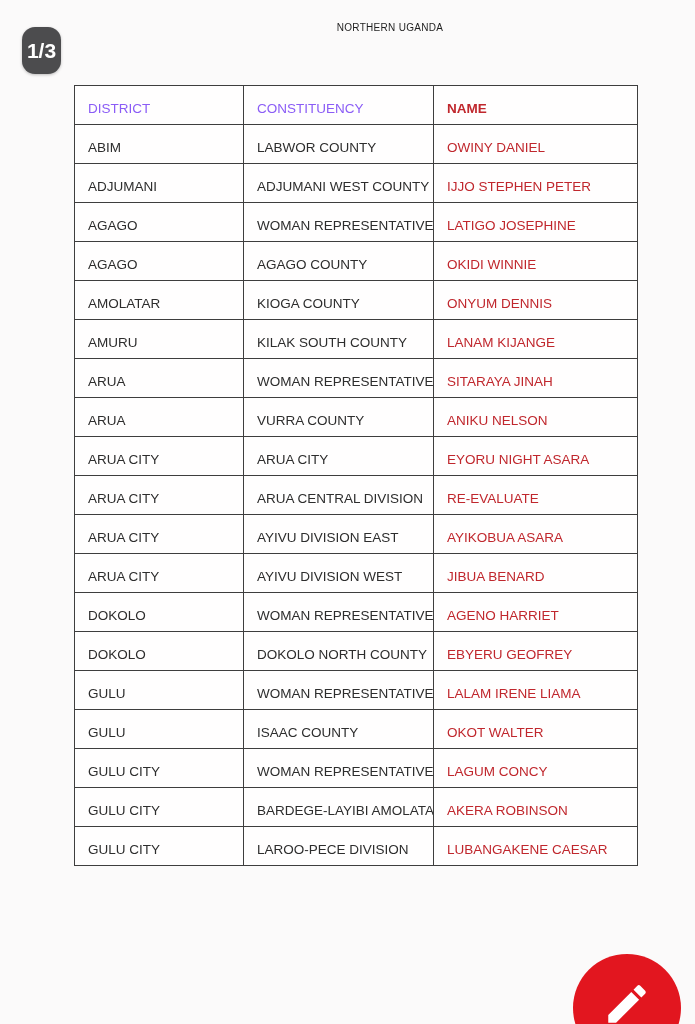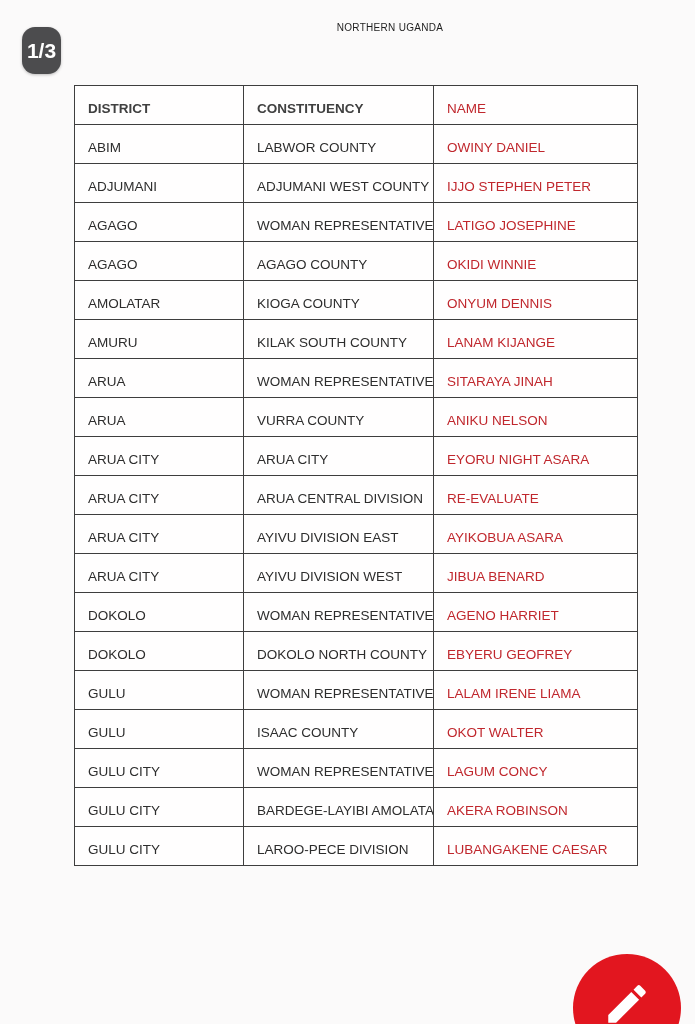--- a/index.html
+++ b/index.html
@@ -63,28 +63,28 @@
     height: 39px;
     padding: 6px 4px 0 13px;
     font-size: 13.5px;
     text-align: left;
     vertical-align: middle;
     color: #2d2d2d;
     white-space: nowrap;
     overflow: hidden;
   }
   table.roster th {
-    font-weight: bold;
-    color: #404040;
+    font-weight: normal;
+    color: #8b5cf6;
   }
   table.roster th.red,
   table.roster td.red {
     color: var(--accent-red, #c0272d);
   }
-  table.roster th.red { font-weight: normal; }
+  table.roster th.red { font-weight: bold; }
 
   .fab {
     position: absolute;
     left: 573px;
     top: 954px;
     width: 108px;
     height: 108px;
     border-radius: 50%;
     background: var(--fab-red, #e2161f);
     border: none;

